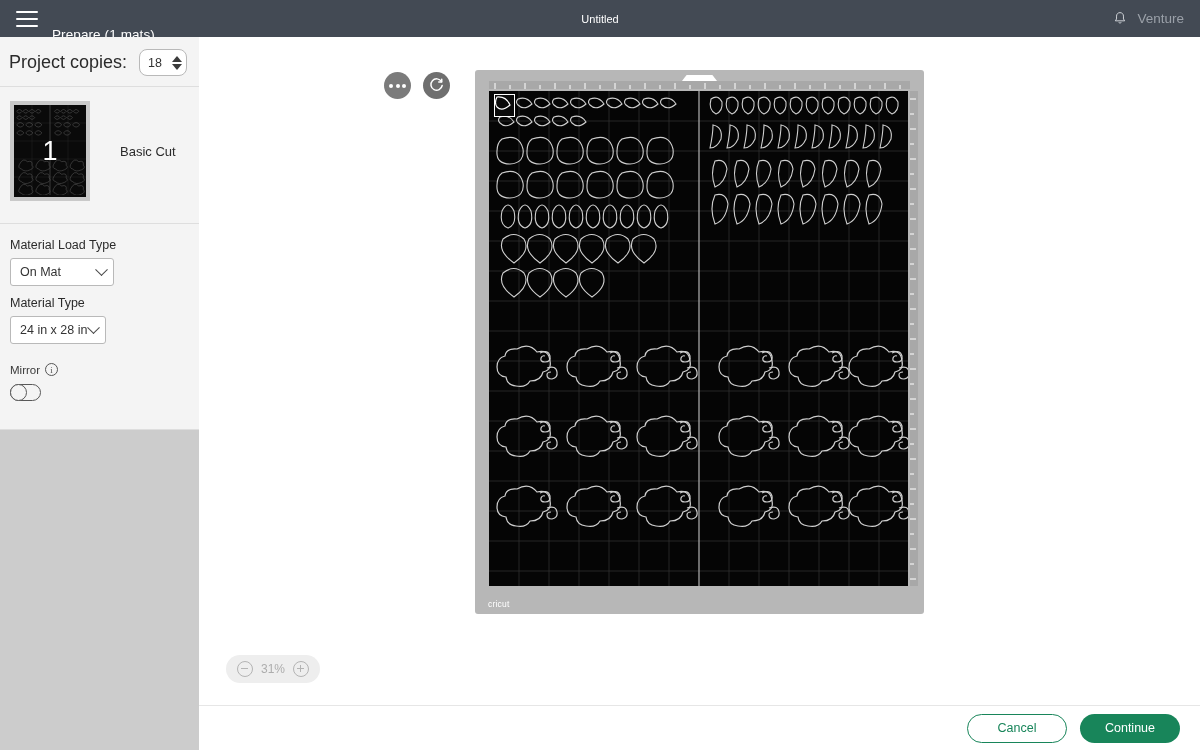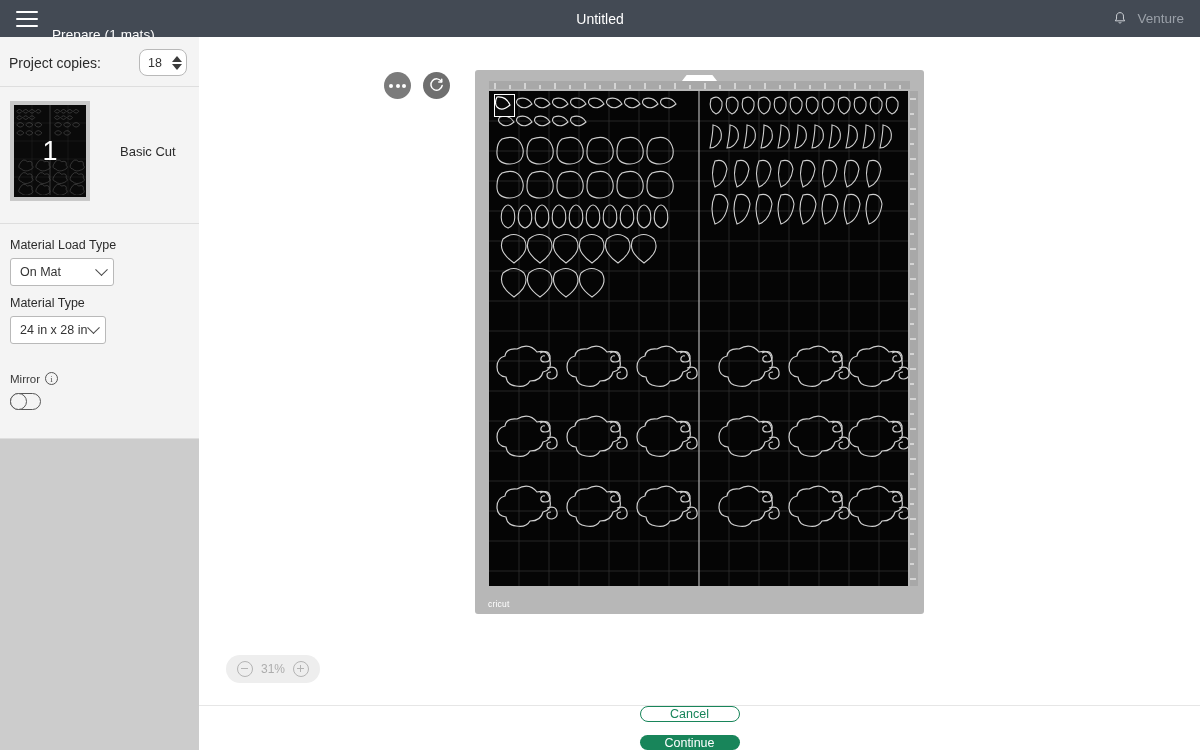--- a/index.html
+++ b/index.html
@@ -25,42 +25,42 @@
     display: flex; flex-direction: column; justify-content: space-between;
     cursor: pointer;
   }
   .hamburger span { display: block; height: 2px; background: #ffffff; border-radius: 1px; }
   .topbar-title {
     color: #ffffff; font-size: 13.5px; letter-spacing: .1px; margin-top: 31px;
   }
   .doc-title {
     position: absolute; left: 0; top: 0; width: 1200px; height: 37px;
     display: flex; align-items: center; justify-content: center;
-    color: #ffffff; font-size: 14px; pointer-events: none;
+    color: #ffffff; font-size: 11px; pointer-events: none;
   }
   .topbar-right {
     position: absolute; right: 16px; top: 0; height: 37px;
     display: flex; align-items: center; gap: 9px;
   }
   .bell { width: 16px; height: 17px; display: block; }
   .account-name { color: #9aa0a8; font-size: 13.5px; }
 
   
   .sidebar {
     position: absolute; left: 0; top: 37px;
     width: 199px; height: 713px;
     background: #cccccc;
   }
   .panel {
     background: #f4f4f4;
     border-bottom: 1px solid #dedede;
   }
   .panel-copies { padding: 12px 12px 10px 9px; }
   .copies-row { display: flex; align-items: center; }
-  .copies-label { font-size: 14px; color: #2b2b2b; flex: 1; }
+  .copies-label { font-size: 18px; color: #2b2b2b; flex: 1; }
   .stepper {
     width: 48px; height: 27px;
     background: #ffffff; border: 1px solid #b9b9b9; border-radius: 8px;
     display: flex; align-items: center; position: relative;
   }
   .stepper-value {
     font-size: 12.5px; color: #333; padding-left: 8px; flex: 1;
   }
   .stepper-arrows {
     width: 16px; height: 100%;
@@ -92,21 +92,21 @@
   .field-label { font-size: 12.5px; color: #2b2b2b; margin: 10px 0 6px 0; }
   .select {
     width: 104px; height: 28px;
     background: #ffffff; border: 1px solid #b9b9b9; border-radius: 3px;
     display: flex; align-items: center; padding: 0 7px 0 9px;
     font-size: 12.5px; color: #333; cursor: pointer;
   }
   .select.wide { width: 96px; }
   .select-value { flex: 1; }
   .chev { width: 9px; height: 9px; border-right: 1.6px solid #4a4a4a; border-bottom: 1.6px solid #4a4a4a; transform: rotate(45deg) translate(-2px,-2px); }
-  .mirror-row { display: flex; align-items: center; gap: 5px; margin-top: 28px; }
+  .mirror-row { display: flex; align-items: center; gap: 5px; margin-top: 19px; }
   .mirror-label { font-size: 11.5px; color: #3a3a3a; }
   .info-icon {
     width: 13px; height: 13px; border: 1.2px solid #555; border-radius: 50%;
     font-size: 9px; color: #555; display: flex; align-items: center; justify-content: center;
     font-family: "Liberation Serif", serif; cursor: pointer;
   }
   .toggle {
     width: 31px; height: 17px; margin-top: 8px;
     border: 1.5px solid #585858; border-radius: 9px;
     position: relative; background: #f4f4f4; cursor: pointer;
@@ -196,21 +196,21 @@
   }
   .zoom-val { font-size: 12px; color: #adadad; }
 
   
   .footer {
     position: absolute; left: 199px; top: 705px;
     width: 1001px; height: 45px;
     background: #ffffff;
     border-top: 1px solid #e6e6e6;
     display: flex; align-items: center; justify-content: flex-end;
-    padding-right: 20px; gap: 13px; flex-direction: column;
+    padding-right: 20px; gap: 13px;
   }
   .btn {
     height: 29px; border-radius: 15px;
     display: flex; align-items: center; justify-content: center;
     font-size: 12.5px; cursor: pointer;
   }
   .btn-cancel { width: 100px; border: 1px solid #18855a; color: #18855a; background: #ffffff; }
   .btn-continue { width: 100px; background: #18855a; color: #ffffff; }
 </style>
 </head>

